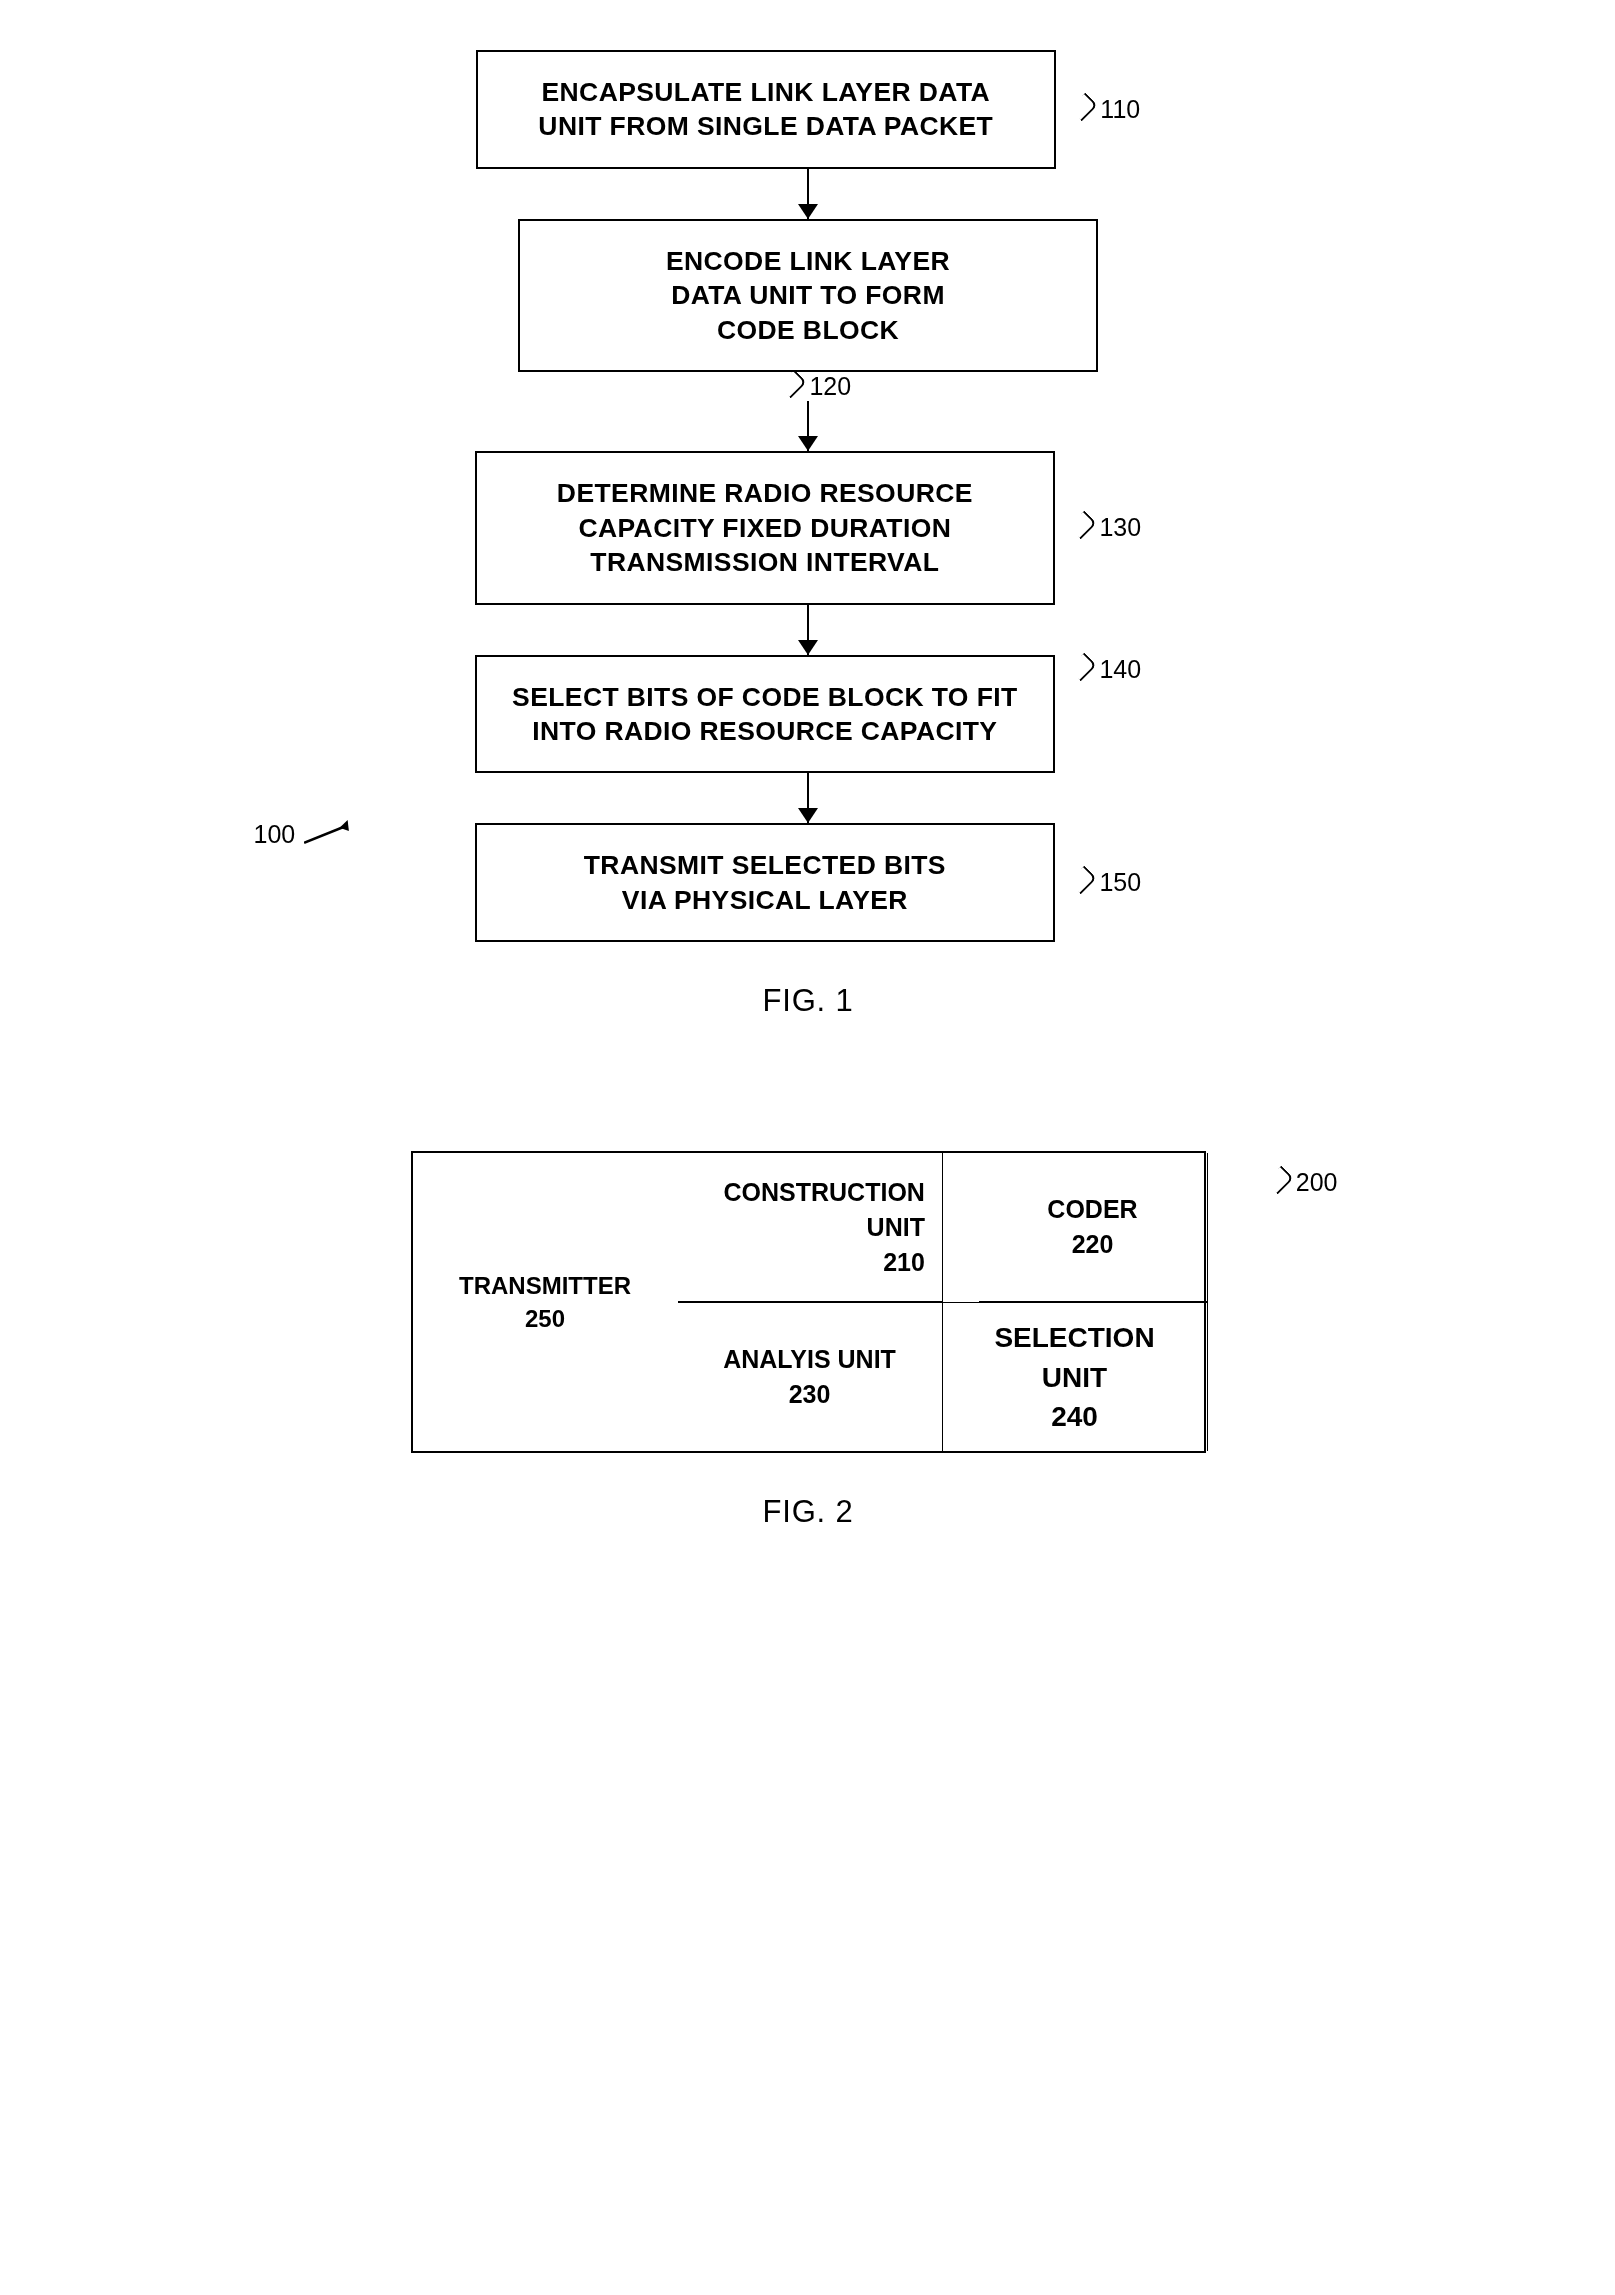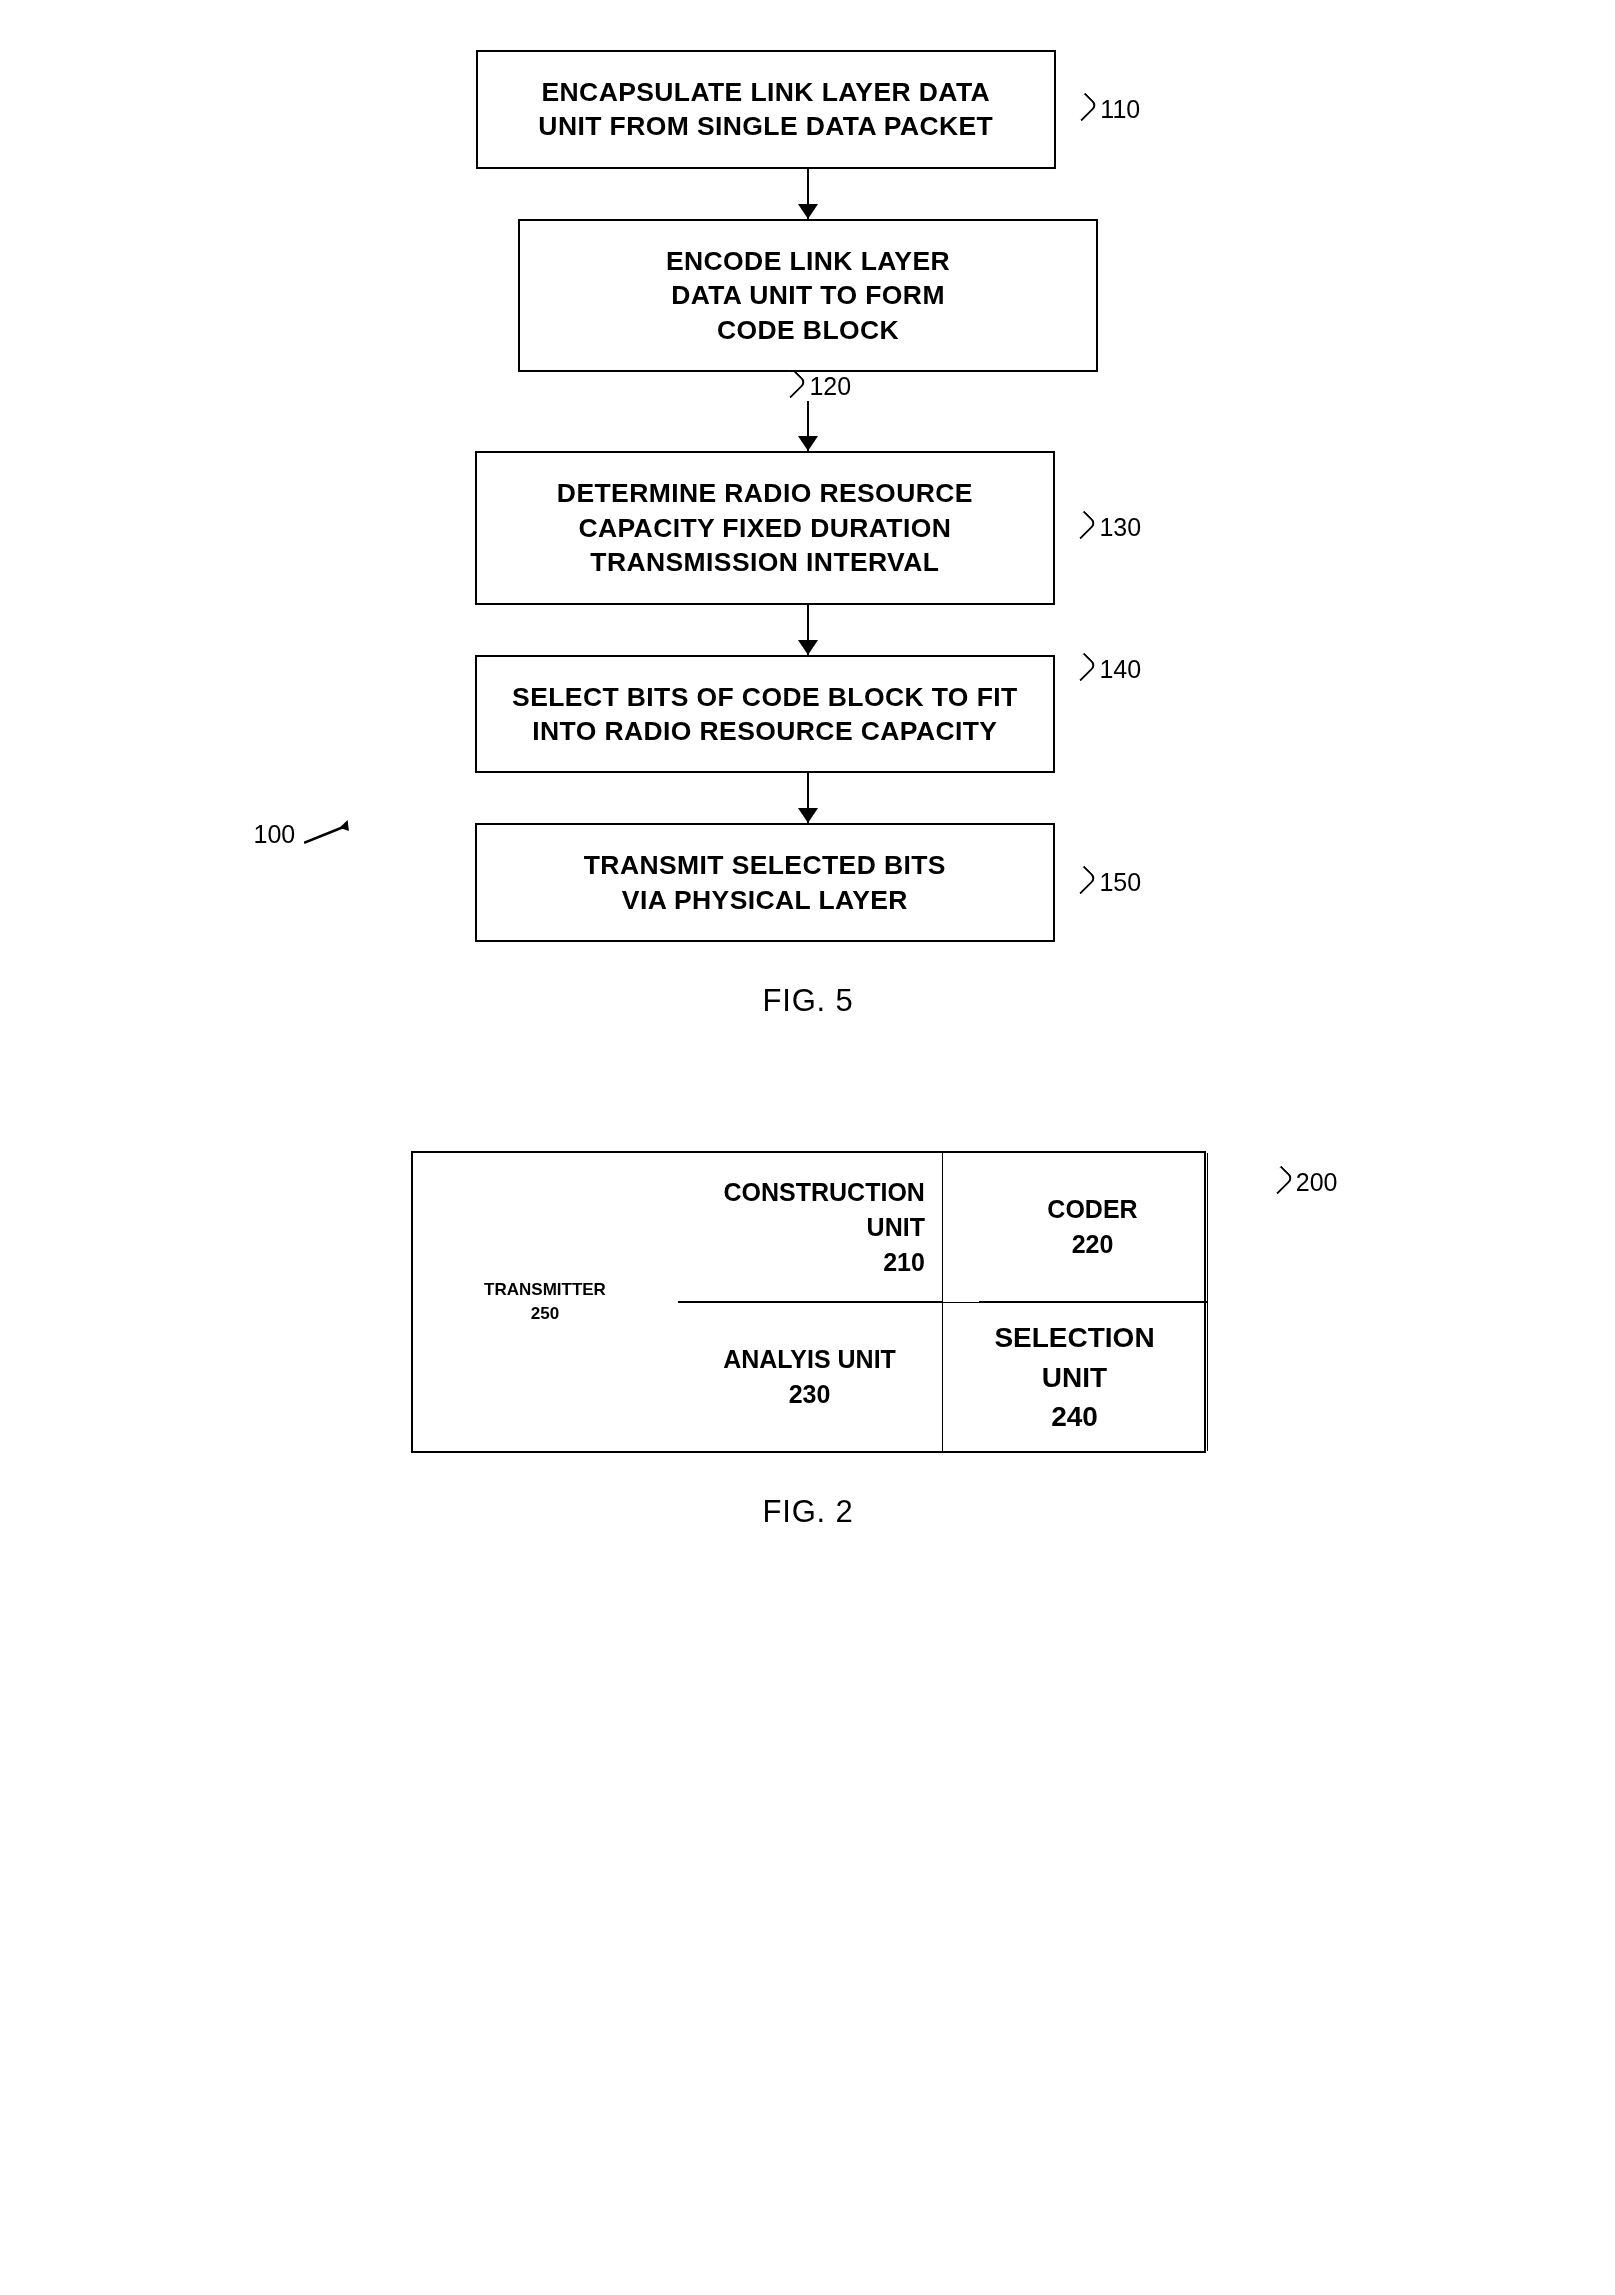--- a/index.html
+++ b/index.html
@@ -185,36 +185,36 @@
 
       <div style="position:absolute; left:-182px; bottom:91px; display:flex; align-items:center;">
         <div style="font-size:25px; font-family:Arial,Helvetica,sans-serif; margin-right:8.3px;">100</div>
         <svg width="58" height="33" viewBox="0 0 70 40">
           <line x1="0" y1="30" x2="50" y2="10" stroke="#000" stroke-width="3"></line>
           <polygon points="50,2 44,14 56,14" fill="#000" transform="rotate(20, 50, 10)"></polygon>
         </svg>
       </div>
     </div>
 
-    <div class="fig-caption">FIG. 5</div>
+    <div class="fig-caption">FIG. 1</div>
   </div>
 
   <div class="fig2-section">
     <div style="position:relative; display:inline-block;">
       <div style="display:grid; grid-template-columns: 265px 265px 265px; grid-template-rows: 149px 149px; border: 2.5px solid #000; width: 795px;">
 
         <div style="border-right: 1.7px solid #000; border-bottom: 1.7px solid #000; display:flex; align-items:center; justify-content:center; text-align:right; font-size:25px; font-weight:bold; font-family:Arial,Helvetica,sans-serif; line-height:1.4; padding:16.6px;">
           CONSTRUCTION UNIT<br>210
         </div>
 
         <div style="border-right: 1.7px solid #000; border-bottom: 1.7px solid #000; display:flex; align-items:center; justify-content:center; text-align:center; font-size:25px; font-weight:bold; font-family:Arial,Helvetica,sans-serif; line-height:1.4; padding:7px;margin-left:36px;">
           CODER<br>220
         </div>
 
-        <div style="grid-row: 1 / 3; border-left: 0; display:flex; align-items:center; justify-content:center; text-align:center; font-size:17px; font-weight:bold; font-family:Arial,Helvetica,sans-serif; line-height:1.4; padding:16.6px;">
+        <div style="grid-row: 1 / 3; border-left: 0; display:flex; align-items:center; justify-content:center; text-align:center; font-size:24px; font-weight:bold; font-family:Arial,Helvetica,sans-serif; line-height:1.4; padding:16.6px;">
           TRANSMITTER<br>250
         </div>
 
         <div style="border-right: 1.7px solid #000; border-top: 1.7px solid #000; display:flex; align-items:center; justify-content:center; text-align:center; font-size:25px; font-weight:bold; font-family:Arial,Helvetica,sans-serif; line-height:1.4; padding:16.6px;">
           ANALYIS UNIT<br>230
         </div>
 
         <div style="border-right: 1.7px solid #000; border-top: 1.7px solid #000; display:flex; align-items:center; justify-content:center; text-align:center; font-size:28px; font-weight:bold; font-family:Arial,Helvetica,sans-serif; line-height:1.4; padding:17px;">
           SELECTION UNIT<br>240
         </div>

